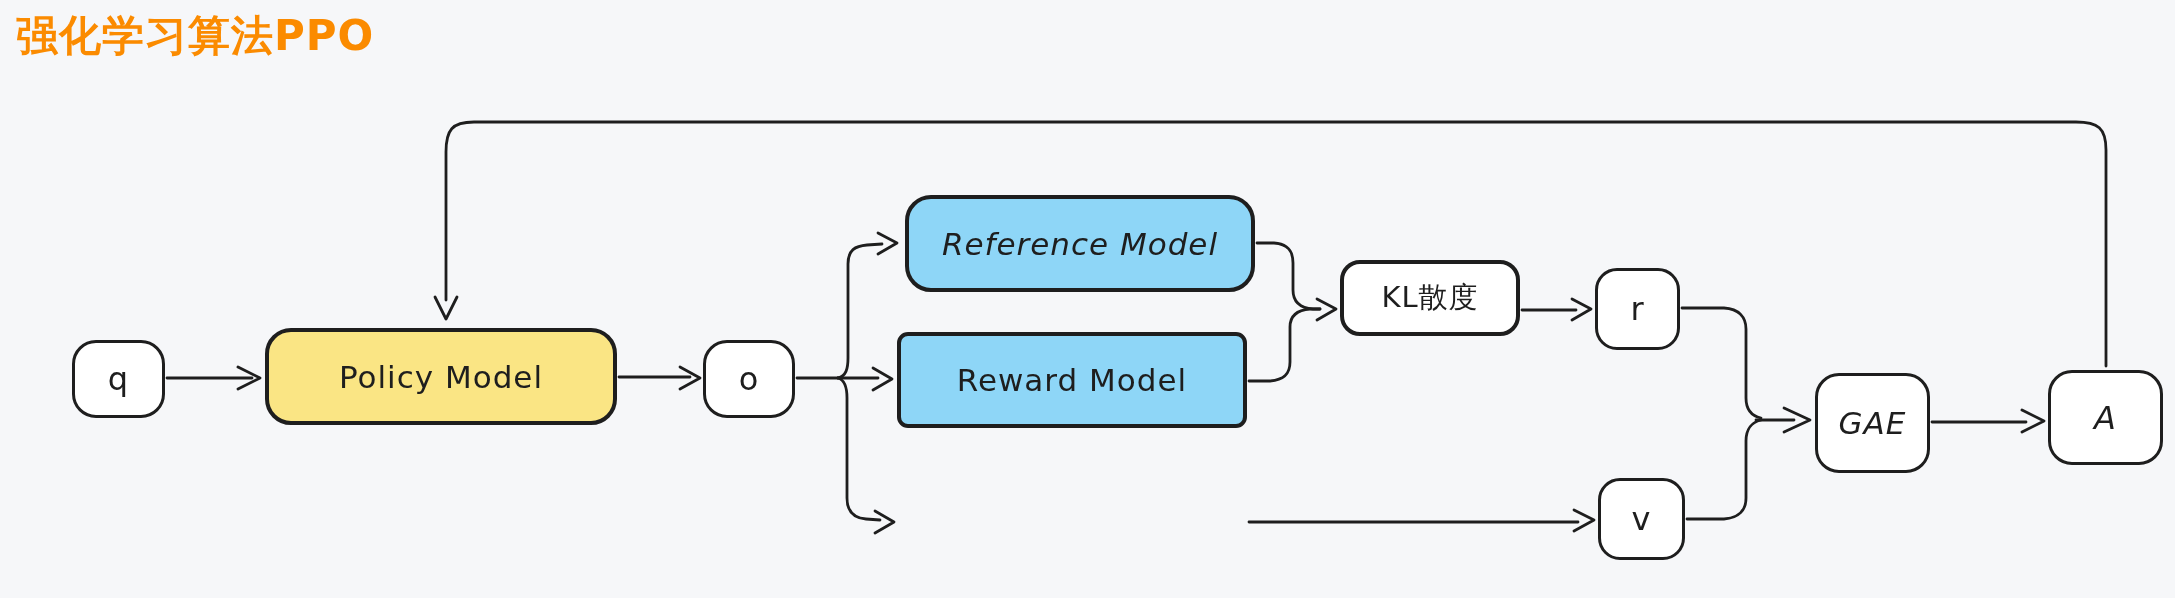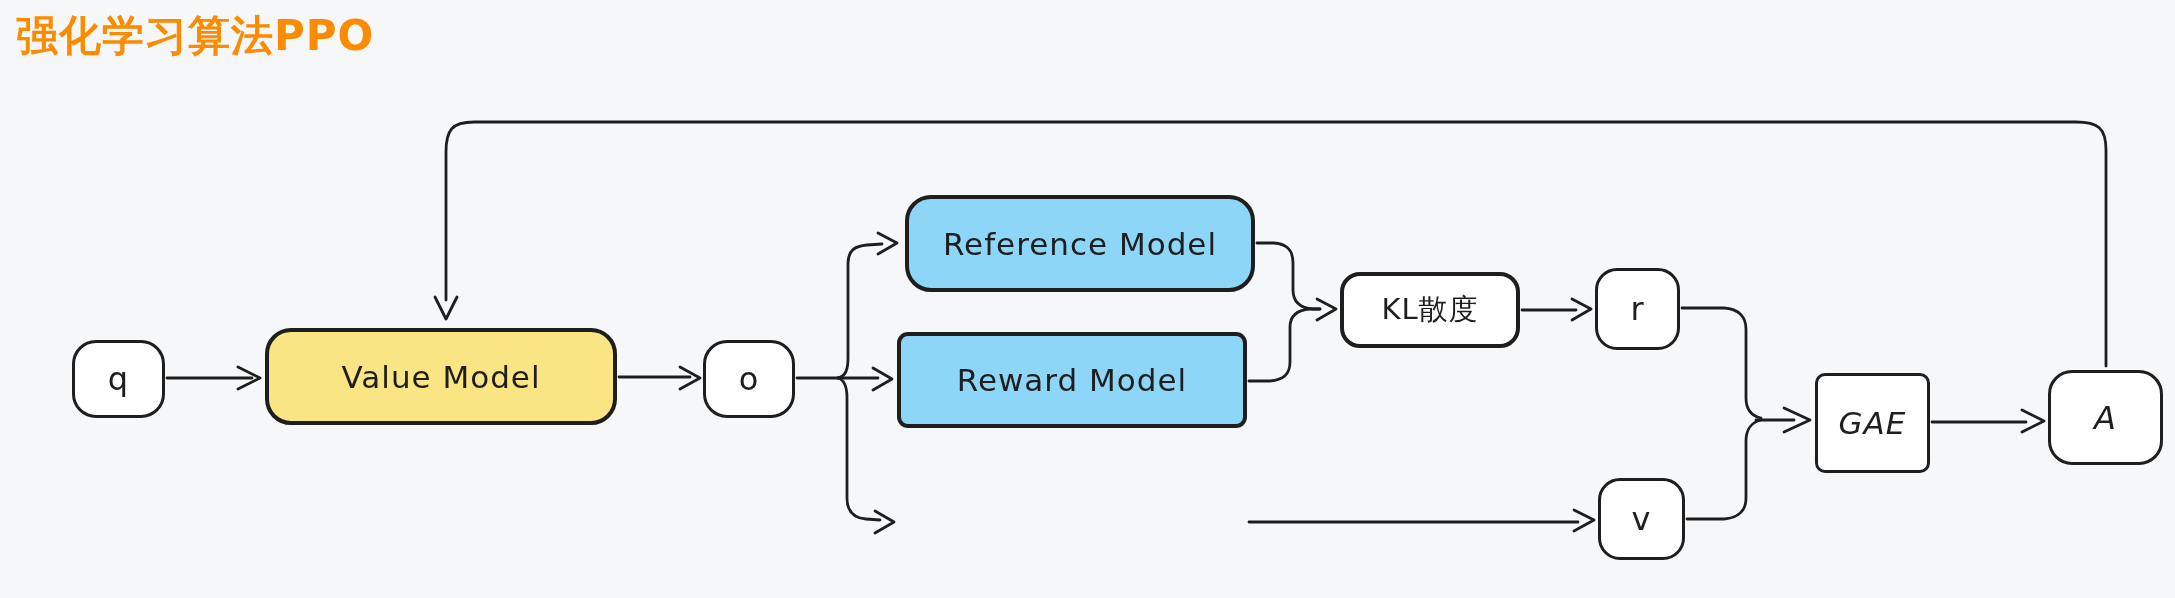--- a/index.html
+++ b/index.html
@@ -27,27 +27,27 @@
     box-sizing:border-box;
     font-size:31px;
     letter-spacing:1px;
     white-space:nowrap;
   }
   .node.small{border-width:3px;font-size:32px;}
   
   #node-q        {left:72px;  top:340px; width:93px;  height:78px; border-radius:24px;}
   #node-policy   {left:265px; top:328px; width:352px; height:97px; border-radius:26px;}
   #node-o        {left:703px; top:340px; width:92px;  height:78px; border-radius:24px;}
-  #node-reference{left:905px; top:195px; width:350px; height:97px; border-radius:26px;}
+  #node-reference{left:905px; top:195px; width:350px; height:97px; border-radius:26px;font-style:italic;}
   #node-reward   {left:897px; top:332px; width:350px; height:96px; border-radius:11px;}
   #node-value    {left:897px; top:474px; width:350px; height:96px; border-radius:26px;}
-  #node-kl       {left:1340px;top:272px; width:180px; height:76px; border-radius:20px; font-size:29px;}
+  #node-kl       {left:1340px;top:260px; width:180px; height:76px; border-radius:20px; font-size:29px;}
   #node-r        {left:1595px;top:268px; width:85px;  height:82px; border-radius:22px;}
   #node-v        {left:1598px;top:478px; width:87px;  height:82px; border-radius:22px;}
-  #node-gae      {left:1815px;top:373px; width:115px; height:100px;border-radius:10px; font-size:31px; font-style:italic;}
+  #node-gae      {left:1815px;top:373px; width:115px; height:100px;border-radius:24px; font-size:31px; font-style:italic;}
   #node-a        {left:2048px;top:370px; width:115px; height:95px; border-radius:24px; font-style:italic;}
   svg#edges{position:absolute;left:0;top:0;pointer-events:none;}
   svg#edges path{fill:none;stroke:#1e1e1e;stroke-width:2.8;stroke-linecap:round;stroke-linejoin:round;}
 </style>
 </head>
 <body>
 
 <div id="stage">
 
   <div id="page-title" style="color: rgb(251, 139, 0);">强化学习算法PPO</div>
@@ -94,21 +94,21 @@
 
     <path d="M 2106 366 L 2106 150 C 2106 128 2098 122 2076 122 L 474 122 C 452 122 446 130 446 152 L 446 300"></path>
     <path d="M 435 297 L 446 319 L 457 297"></path>
   </svg>
 
   <div class="node small" id="node-q">
     <span>q</span>
   </div>
 
   <div class="node" id="node-policy" style="background: rgb(250, 229, 132);">
-    <span>Value Model</span>
+    <span>Policy Model</span>
   </div>
 
   <div class="node small" id="node-o">
     <span>o</span>
   </div>
 
   <div class="node" id="node-reference" style="background: rgb(142, 214, 247);">
     <span>Reference Model</span>
   </div>
 

